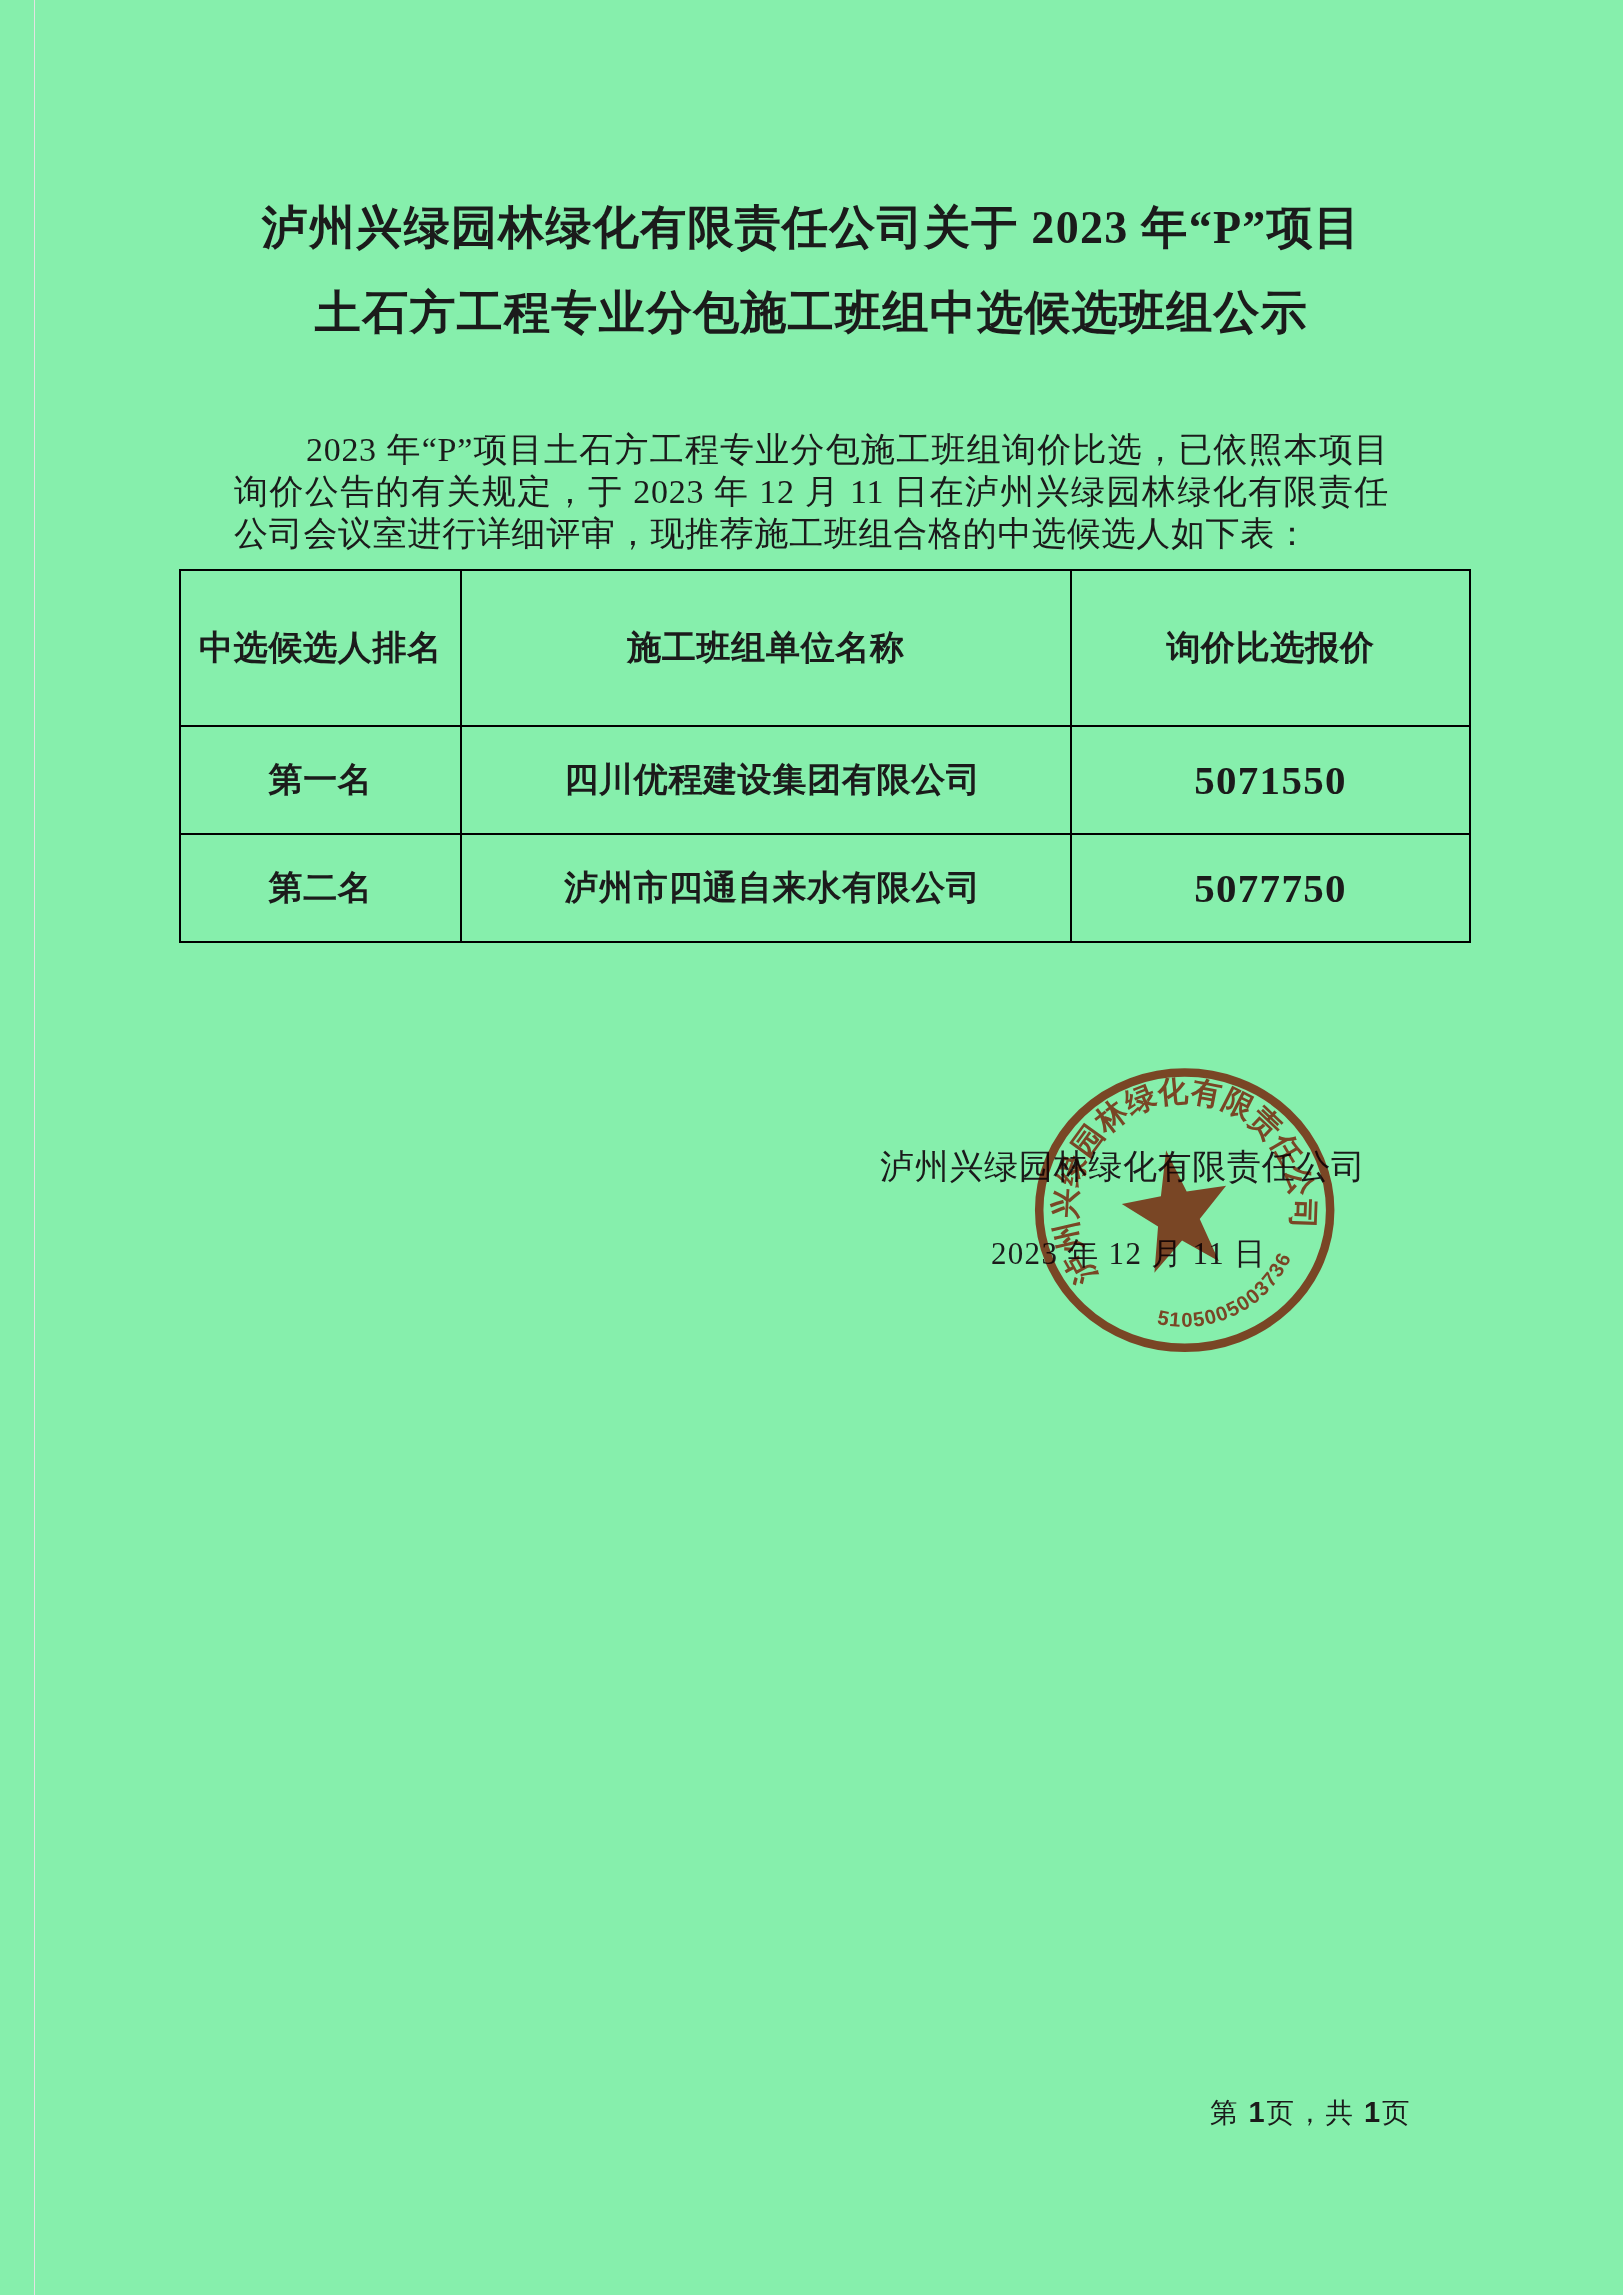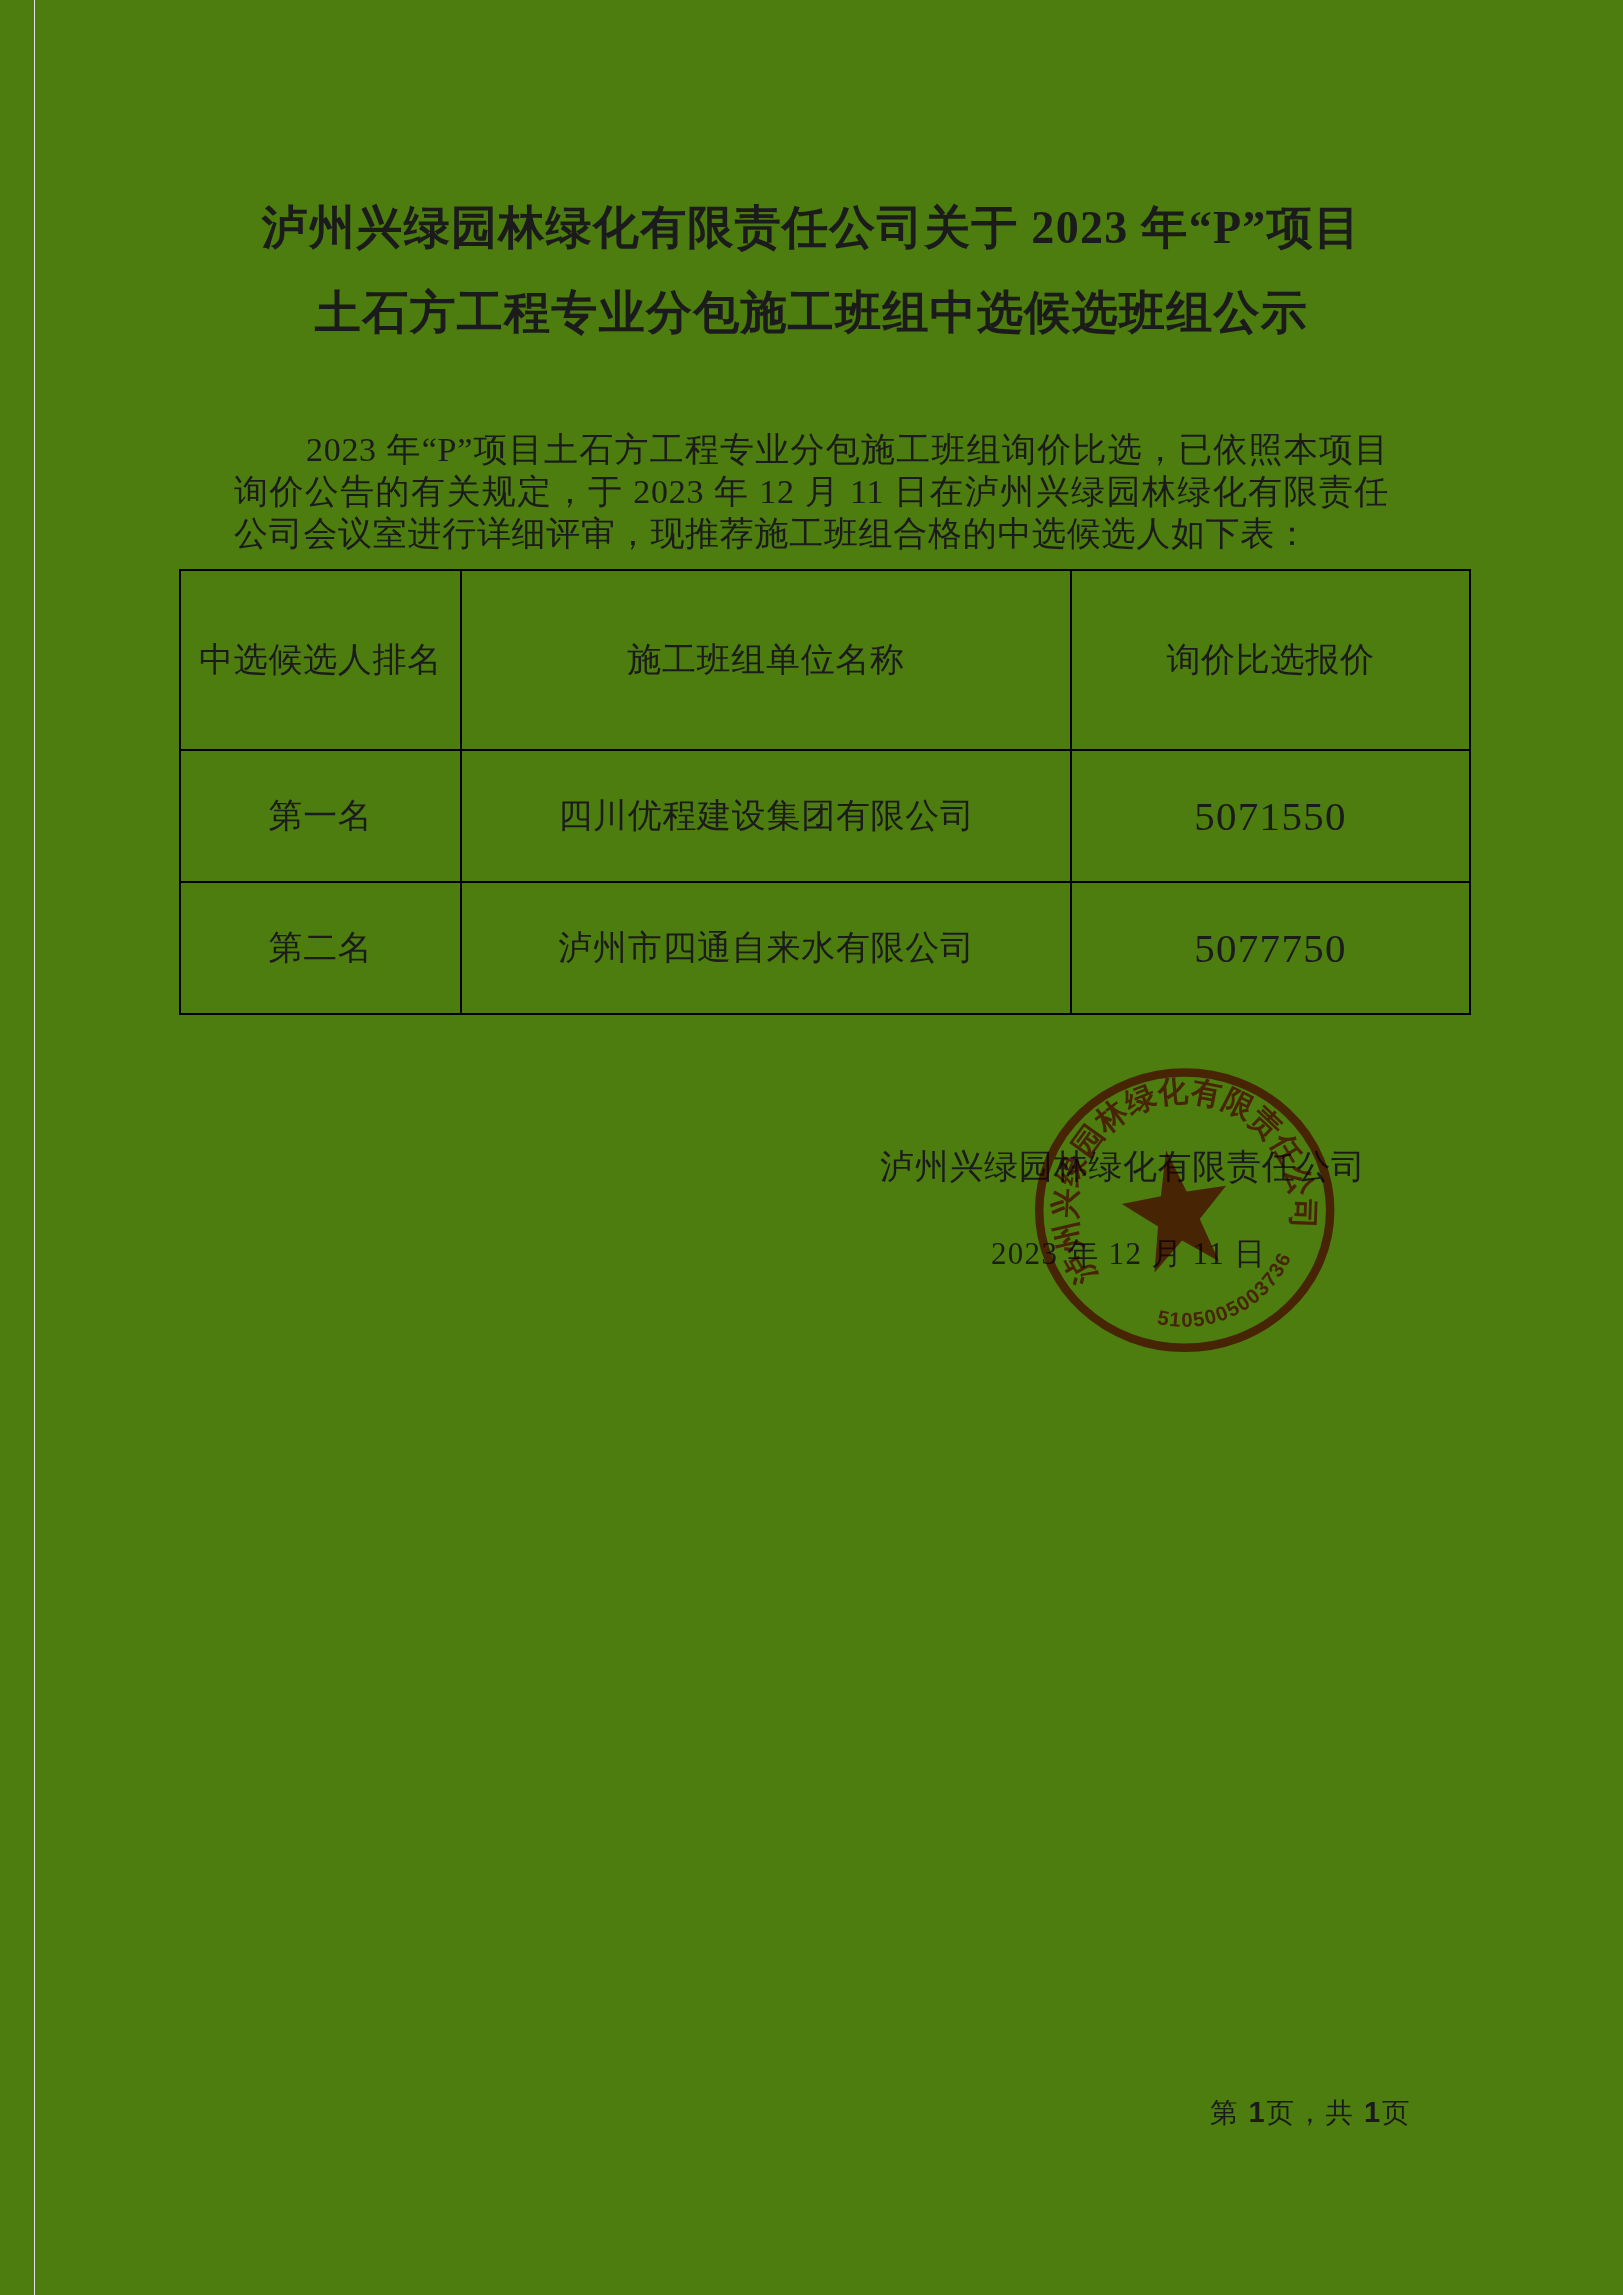--- a/index.html
+++ b/index.html
@@ -5,21 +5,21 @@
   html, body {
     margin: 0;
     padding: 0;
     background: #8a8a8a;
   }
   .page {
     position: relative;
     width: 1623px;
     height: 2295px;
     margin: 0 auto;
-    background: #4d7c0f;
+    background: #86efac;
     overflow: hidden;
     font-family: "Liberation Serif", "DejaVu Serif", serif;
     color: #1b1b1b;
   }
   .scan-edge {
     position: absolute;
     left: 34px;
     top: 0;
     width: 1.3px;
     height: 100%;
@@ -59,22 +59,23 @@
     table-layout: fixed;
   }
   .doc-table col.c1 { width: 281px; }
   .doc-table col.c2 { width: 610px; }
   .doc-table col.c3 { width: 399px; }
   .doc-table td {
     border: 2.6px solid #000;
     font-size: 34px;
     text-align: center;
     vertical-align: middle;
-    padding: 16px;
+    padding: 4px;
     letter-spacing: 0.7px;
+    font-weight: bold;
   }
   .doc-table tr.hdr td { height: 146px; }
   .doc-table tr.data td { height: 98px; }
   .doc-table td.company {
     text-align: center;
     padding-left: 17px;
   }
   .doc-table td.price {
     font-size: 41px;
     letter-spacing: 1.3px;

